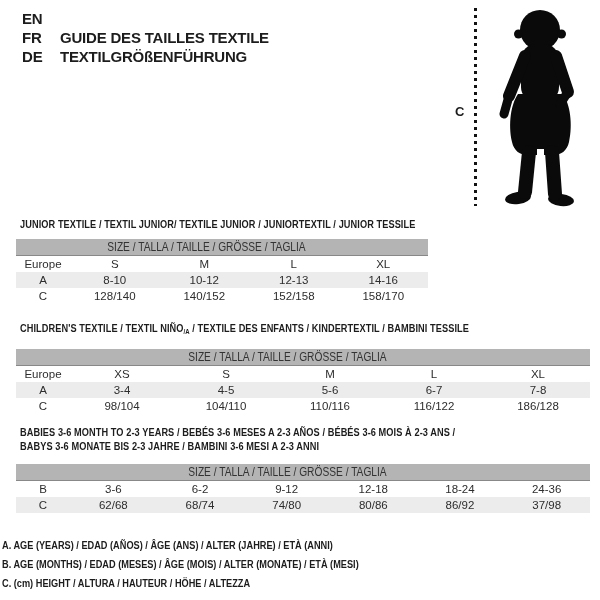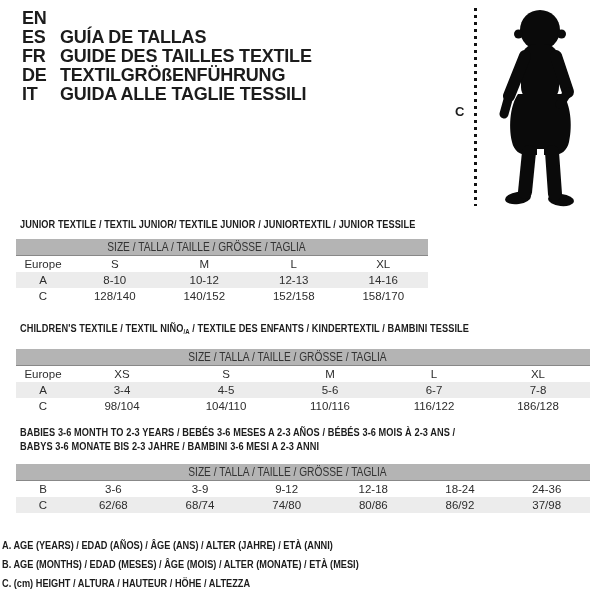--- a/index.html
+++ b/index.html
@@ -7,21 +7,21 @@
     width:600px; height:600px; background:#ffffff; position:relative;
     font-family:"Liberation Sans","DejaVu Sans",sans-serif; color:#1c1c1c;
     overflow:hidden;
   }
   .abs { position:absolute; }
 
   
   .lang-list { left:22px; top:9px; }
   .lang-row { display:flex; height:19px; align-items:center; }
   .lang-code, .lang-label {
-    font-weight:bold; font-size:18px; letter-spacing:-0.2px; white-space:nowrap;
+    font-weight:bold; font-size:15px; letter-spacing:-0.2px; white-space:nowrap;
   }
   .lang-code { width:38px; }
 
   
   .dash-line {
     left:474px; top:8px; width:3px; height:198px;
     background:repeating-linear-gradient(to bottom,#121212 0 3px,transparent 3px 7px);
   }
   .height-label { left:455px; top:104px; font-weight:bold; font-size:13px; }
   .baby-svg { left:487px; top:6px; }
@@ -62,36 +62,28 @@
   }
 
   .title-sub { font-size:7.5px; vertical-align:-2px; }
 </style>
 </head>
 <body>
 
 <div class="abs lang-list">
   <div class="lang-row">
     <span class="lang-code">EN</span>
-  </div>
-  <div class="lang-row">
-    <span class="lang-code">ES</span>
-    <span class="lang-label">GUÍA DE TALLAS</span>
   </div>
   <div class="lang-row">
     <span class="lang-code">FR</span>
     <span class="lang-label">GUIDE DES TAILLES TEXTILE</span>
   </div>
   <div class="lang-row">
     <span class="lang-code">DE</span>
     <span class="lang-label">TEXTILGRÖßENFÜHRUNG</span>
-  </div>
-  <div class="lang-row">
-    <span class="lang-code">IT</span>
-    <span class="lang-label">GUIDA ALLE TAGLIE TESSILI</span>
   </div>
 </div>
 
 <div class="abs dash-line"></div>
 <div class="abs height-label">C</div>
 <svg class="abs baby-svg" width="106" height="201" viewBox="0 0 106 201">
   <g fill="#0a0a0a" stroke="none">
     <circle cx="53" cy="24" r="20"></circle>
     <circle cx="31.5" cy="28" r="4.5"></circle>
     <circle cx="74.5" cy="28" r="4.5"></circle>
@@ -207,21 +199,21 @@
         <col>
         <col>
       </colgroup>
     <tbody>
         <tr>
       <td class="header-bar" colspan="7"><span class="hdr-txt">SIZE / TALLA / TAILLE / GRÖSSE / TAGLIA</span></td>
     </tr>
     <tr>
       <td class="row-label">B</td>
       <td>3-6</td>
-      <td>3-9</td>
+      <td>6-2</td>
       <td>9-12</td>
       <td>12-18</td>
       <td>18-24</td>
       <td>24-36</td>
     </tr>
     <tr class="alt">
       <td class="row-label">C</td>
       <td>62/68</td>
       <td>68/74</td>
       <td>74/80</td>

